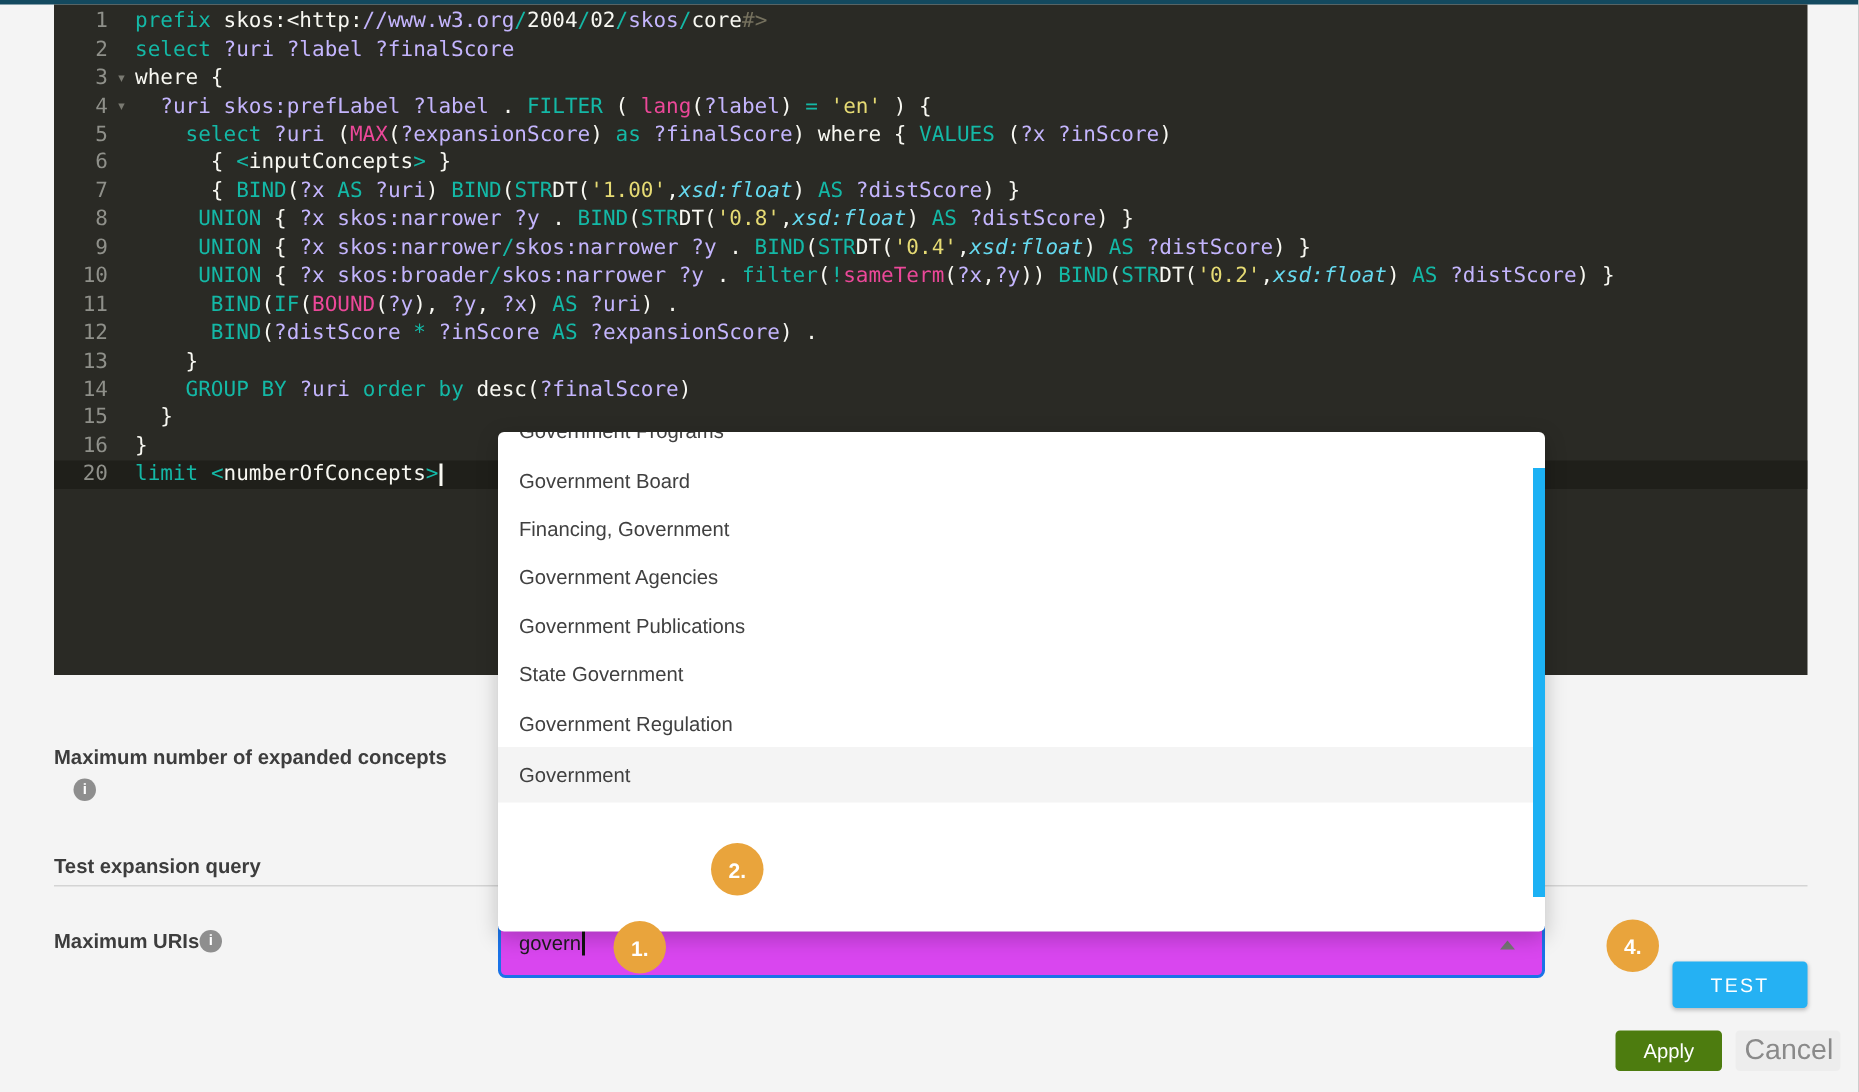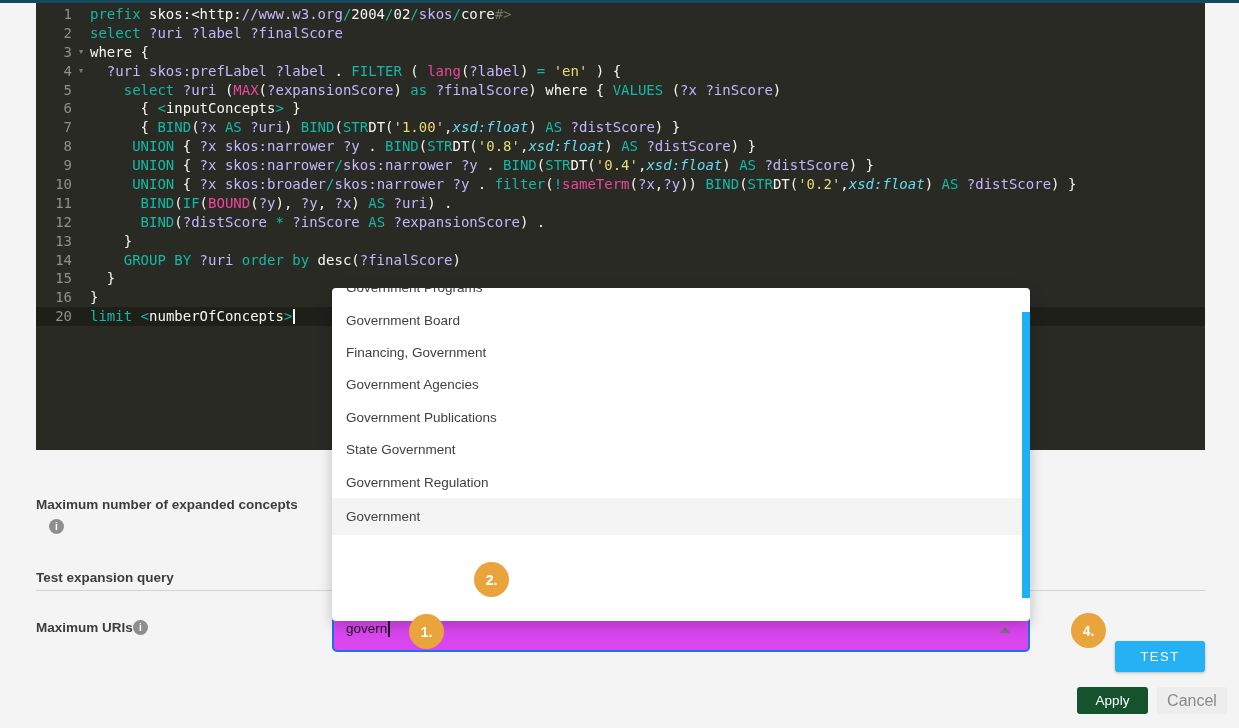--- a/index.html
+++ b/index.html
@@ -64,24 +64,24 @@
          font-weight:bold;font-size:14px;display:flex;align-items:center;justify-content:center;z-index:30;}
   .badge-1{left:409px;top:614px;}
   .badge-2{left:474px;top:562px;}
   .badge-4{left:1071px;top:613px;}
 
   
   button{font-family:"Liberation Sans",sans-serif;cursor:pointer;}
   .test-btn{position:absolute;left:1115px;top:613px;width:90px;height:31px;background:#25b1f3;color:#fff;
             border:none;border-radius:3px;font-size:13px;letter-spacing:1.5px;
             box-shadow:0 1px 3px rgba(0,0,0,0.25);z-index:6;margin-top:28px;}
-  .apply-btn{position:absolute;left:1077px;top:687px;width:71px;height:27px;background:#14532d;color:#fff;
+  .apply-btn{position:absolute;left:1077px;top:687px;width:71px;height:27px;background:#4d7c0f;color:#fff;
              border:none;border-radius:3px;font-size:13.5px;}
   .cancel-btn{position:absolute;left:1157px;top:687px;width:70px;height:27px;background:#ededed;color:#8a8a8a;
-              border:none;border-radius:3px;font-size:16px;}
+              border:none;border-radius:3px;font-size:19px;}
 </style>
 </head>
 <body>
 
 <div class="page">
 
   <div class="topbar"></div>
 
   <div class="editor">
     <div id="code-rows">

